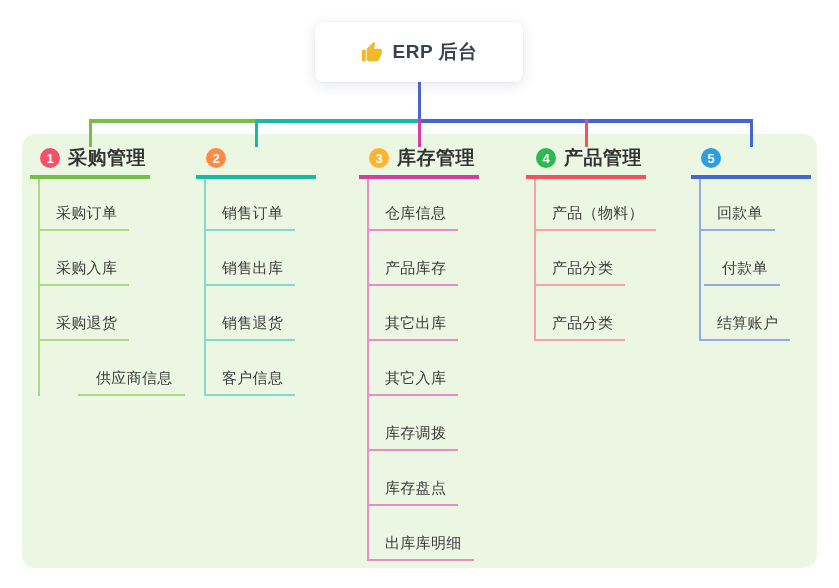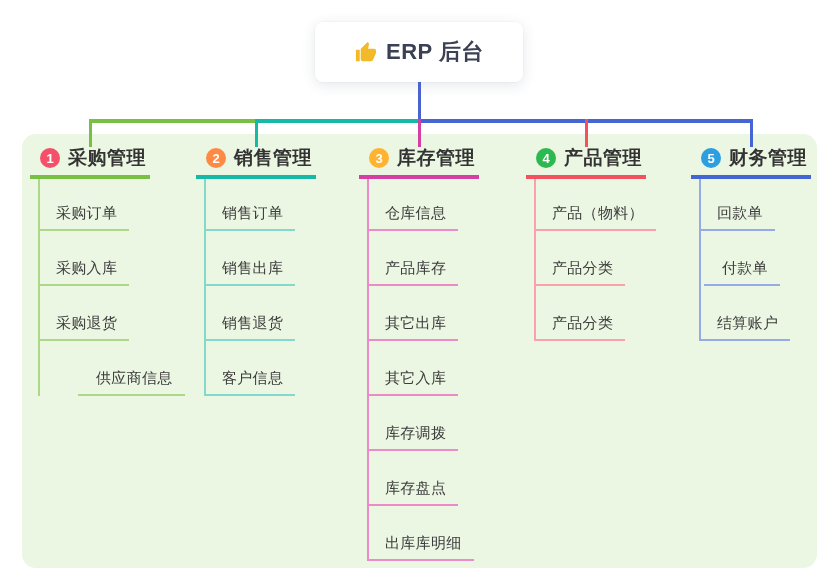--- a/index.html
+++ b/index.html
@@ -6,21 +6,21 @@
   body{font-family:"Liberation Sans","DejaVu Sans",sans-serif;}
   #stage{position:relative;width:839px;height:588px;background:#ffffff;overflow:hidden;}
 
   
   .panel{position:absolute;left:22px;top:134px;width:795px;height:434px;border-radius:14px;}
 
   
   .root-card{position:absolute;left:315px;top:22px;width:208px;height:60px;background:#ffffff;
     border-radius:8px;box-shadow:0 3px 14px rgba(40,60,90,.12), 0 0 0 1px rgba(0,0,0,.02);
     display:flex;align-items:center;justify-content:center;gap:9px;}
-  .root-label{font-size:22px;font-weight:600;color:#3a4154;letter-spacing:.5px;}
+  .root-label{font-size:19px;font-weight:600;color:#3a4154;letter-spacing:.5px;}
   .root-icon{display:flex;align-items:center;}
 
   
   .cline{position:absolute;}
 
   
   .branch-title{position:absolute;display:flex;align-items:center;gap:8px;
     padding:0 0 5px 10px;border-bottom:4px solid #000;box-sizing:border-box;height:33px;}
   .badge{width:20px;height:20px;border-radius:50%;color:#fff;font-size:13px;font-weight:700;
     display:flex;align-items:center;justify-content:center;flex:0 0 auto;}
@@ -67,21 +67,20 @@
       <div class="branch-title" style="left: 30px; top: 146px; width: 120px; border-bottom-color: rgb(119, 192, 68);">
         <span class="badge" style="background: rgb(244, 80, 106);">1</span>
         <span class="branch-title-label">采购管理</span>
       </div>
       <div class="branch-item" style="left: 38px; top: 204px;"><span style="border-bottom-color: rgb(171, 217, 136);">采购订单</span></div>
       <div class="branch-item" style="left: 38px; top: 259px;"><span style="border-bottom-color: rgb(171, 217, 136);">采购入库</span></div>
       <div class="branch-item" style="left: 38px; top: 314px;"><span style="border-bottom-color: rgb(171, 217, 136);">采购退货</span></div>
       <div class="branch-item" style="left: 38px; top: 369px; padding-left: 40px;"><span style="border-bottom-color: rgb(171, 217, 136);">供应商信息</span></div>
       <div class="branch-title" style="left: 196px; top: 146px; width: 120px; border-bottom-color: rgb(22, 184, 166);">
         <span class="badge" style="background: rgb(255, 138, 69);">2</span>
-        <span class="branch-title-label">销售管理</span>
       </div>
       <div class="branch-item" style="left: 204px; top: 204px;"><span style="border-bottom-color: rgb(132, 216, 204);">销售订单</span></div>
       <div class="branch-item" style="left: 204px; top: 259px;"><span style="border-bottom-color: rgb(132, 216, 204);">销售出库</span></div>
       <div class="branch-item" style="left: 204px; top: 314px;"><span style="border-bottom-color: rgb(132, 216, 204); text-align: center;">销售退货</span></div>
       <div class="branch-item" style="left: 204px; top: 369px;"><span style="border-bottom-color: rgb(132, 216, 204);">客户信息</span></div>
       <div class="branch-title" style="left: 359px; top: 146px; width: 120px; border-bottom-color: rgb(211, 63, 162);">
         <span class="badge" style="background: rgb(255, 179, 46);">3</span>
         <span class="branch-title-label">库存管理</span>
       </div>
       <div class="branch-item" style="left: 367px; top: 204px;"><span style="border-bottom-color: rgb(235, 140, 201);">仓库信息</span></div>
@@ -93,20 +92,19 @@
       <div class="branch-item" style="left: 367px; top: 534px;"><span style="border-bottom-color: rgb(235, 140, 201);">出库库明细</span></div>
       <div class="branch-title" style="left: 526px; top: 146px; width: 120px; border-bottom-color: rgb(244, 81, 94);">
         <span class="badge" style="background: rgb(46, 184, 80);">4</span>
         <span class="branch-title-label">产品管理</span>
       </div>
       <div class="branch-item" style="left: 534px; top: 204px;"><span style="border-bottom-color: rgb(249, 162, 171);">产品（物料）</span></div>
       <div class="branch-item" style="left: 534px; top: 259px;"><span style="border-bottom-color: rgb(249, 162, 171);">产品分类</span></div>
       <div class="branch-item" style="left: 534px; top: 314px;"><span style="border-bottom-color: rgb(249, 162, 171);">产品分类</span></div>
       <div class="branch-title" style="left: 691px; top: 146px; width: 120px; border-bottom-color: rgb(68, 101, 211);">
         <span class="badge" style="background: rgb(45, 159, 224);">5</span>
-        <span class="branch-title-label">财务管理</span>
       </div>
       <div class="branch-item" style="left: 699px; top: 204px;"><span style="border-bottom-color: rgb(149, 171, 231);">回款单</span></div>
       <div class="branch-item" style="left: 704px; top: 259px;"><span style="border-bottom-color: rgb(149, 171, 231);">付款单</span></div>
       <div class="branch-item" style="left: 699px; top: 314px;"><span style="border-bottom-color: rgb(149, 171, 231);">结算账户</span></div>
     </div>
 
 </div>
 
 </body></html>

